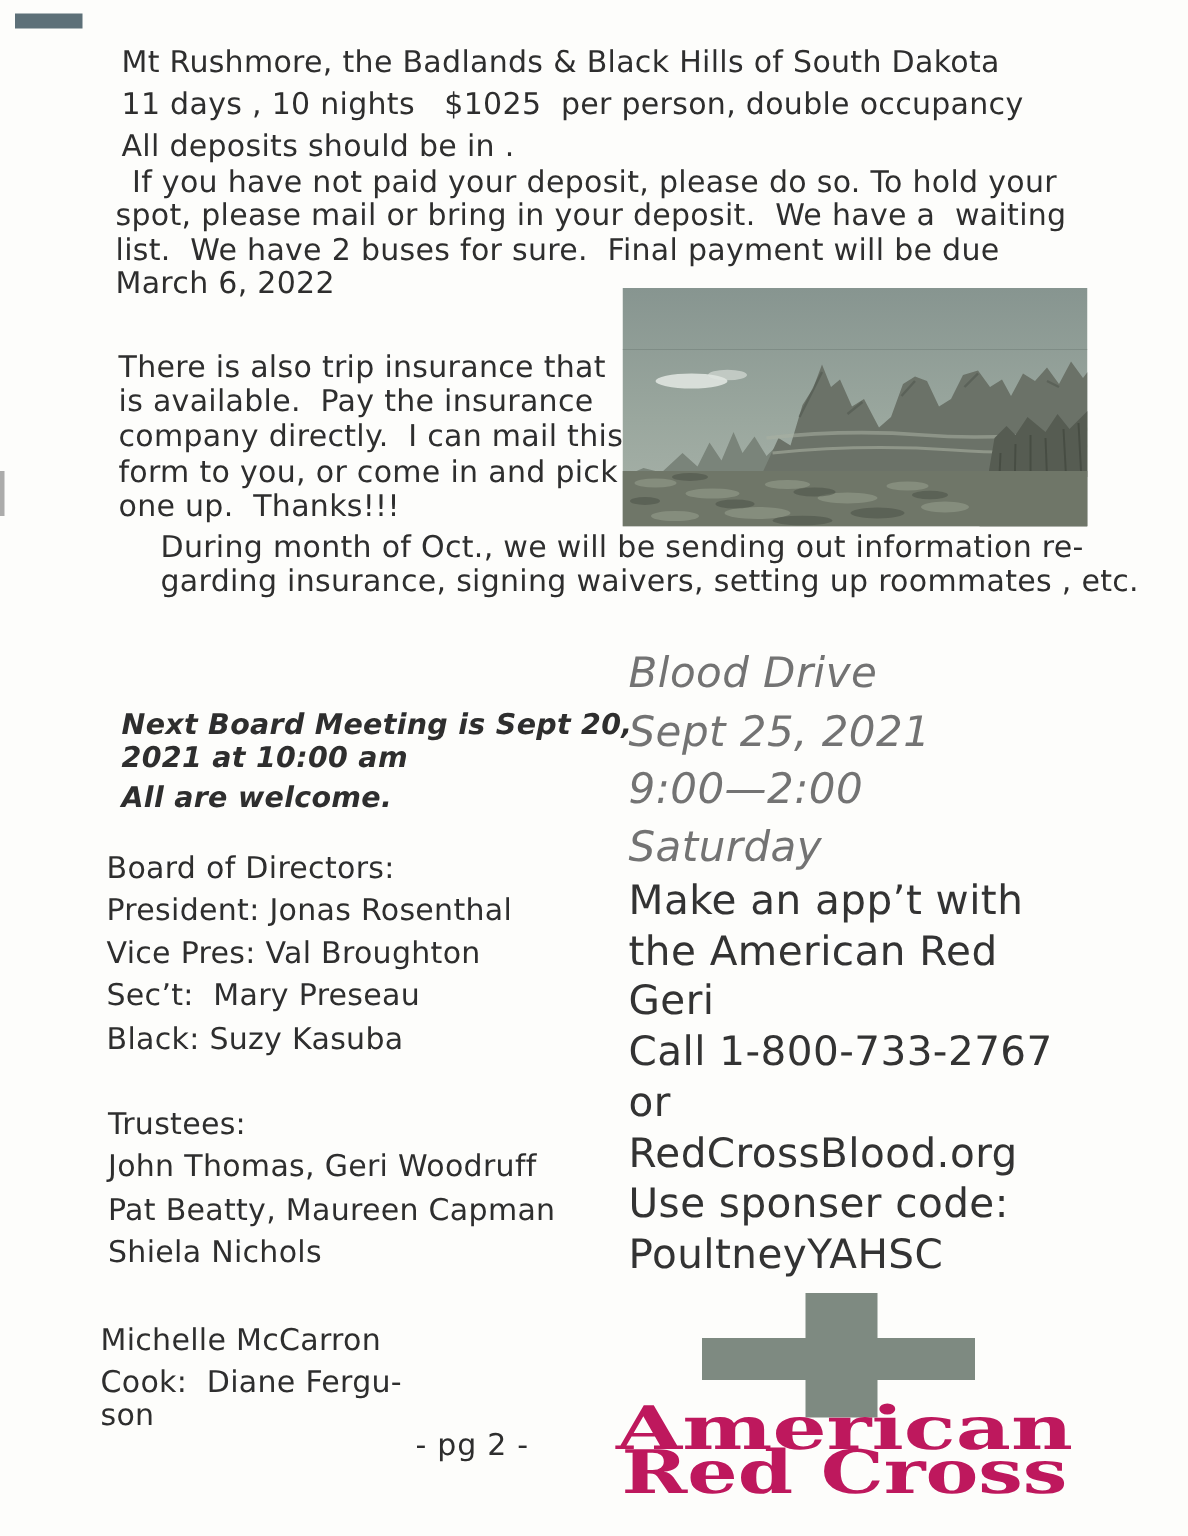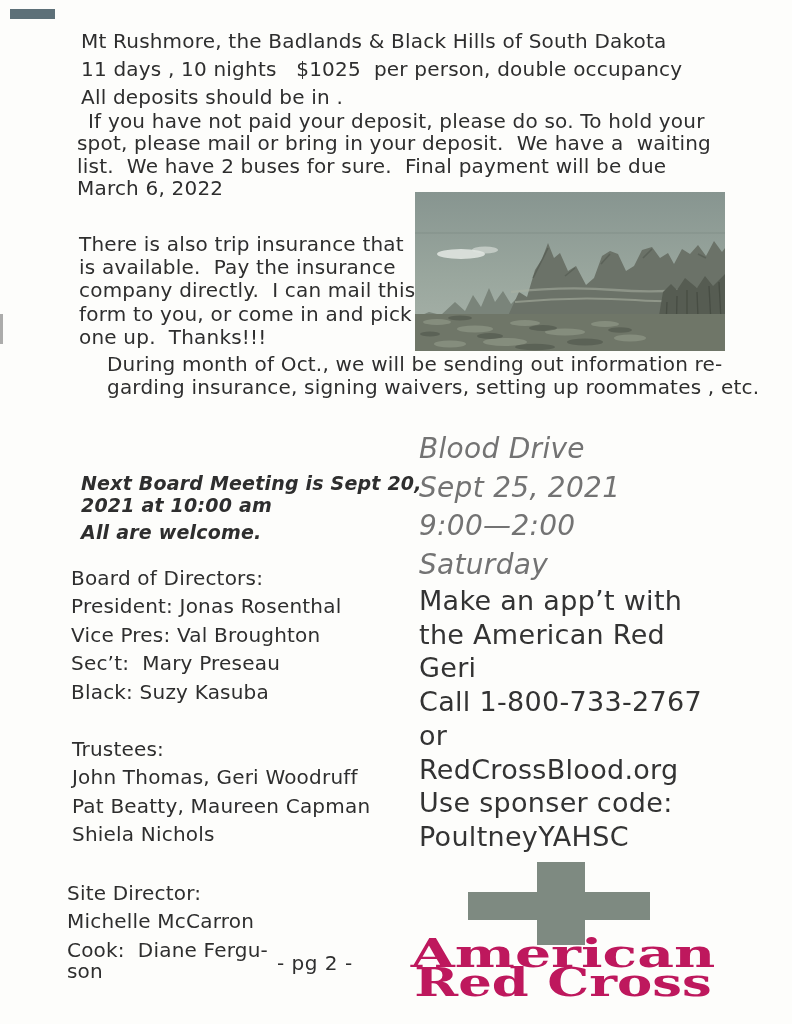--- a/index.html
+++ b/index.html
@@ -165,21 +165,20 @@
   </section>
 
   <section class="block" id="trustee-list">
     <div class="line">Trustees:</div>
     <div class="line">John Thomas, Geri Woodruff</div>
     <div class="line">Pat Beatty, Maureen Capman</div>
     <div class="line">Shiela Nichols</div>
   </section>
 
   <section class="block" id="staff-list">
-    <div class="line">Site Director:</div>
     <div class="line">Michelle McCarron</div>
     <div class="line">Cook:  Diane Fergu-</div>
     <div class="line tight">son</div>
   </section>
 
   <div class="block" id="page-num">- pg 2 -</div>
 
   <div class="cross-v"></div>
   <div class="cross-h"></div>
   <div class="block" id="logo-text">

